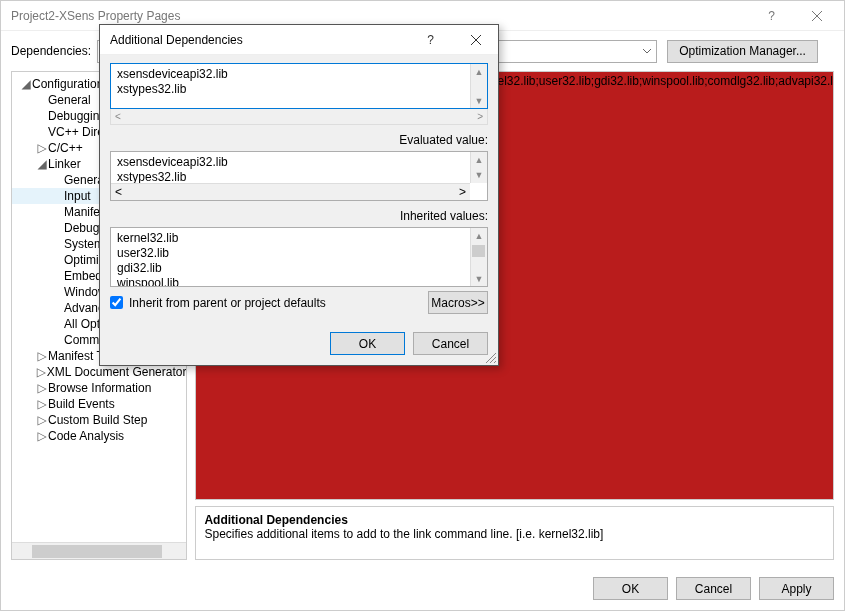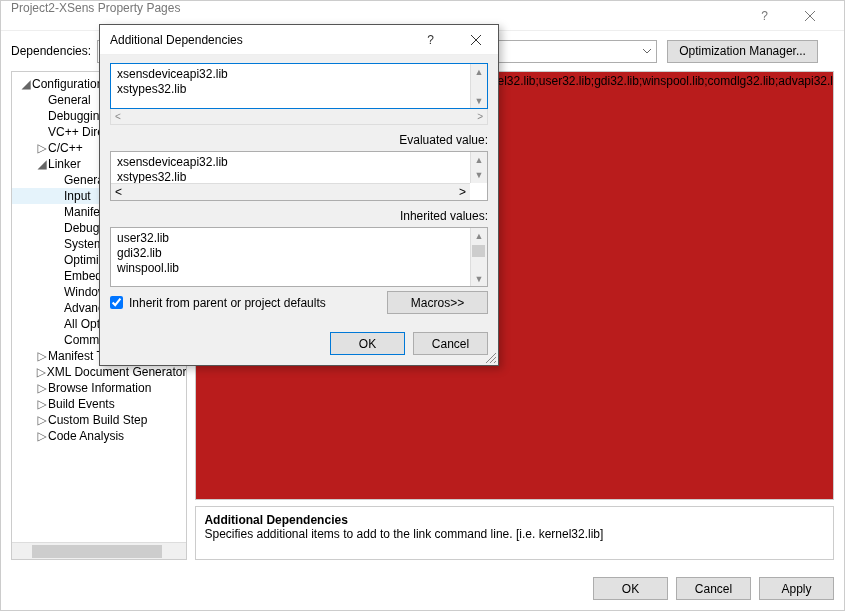--- a/index.html
+++ b/index.html
@@ -1,20 +1,20 @@
 <!DOCTYPE html>
 <html><head>
   <meta charset="utf-8">
   <style>
     * { box-sizing: border-box; margin: 0; padding: 0; font-family: "Segoe UI", Tahoma, sans-serif; font-size: 12px; color: #000; }
     body { background: #fff; width: 845px; height: 611px; position: relative; overflow: hidden; }
 
     
     .parent-win { position: absolute; left: 0; top: 0; width: 845px; height: 611px; border: 1px solid #ccc; background: #fff; }
-    .parent-titlebar { height: 30px; display: flex; padding: 0 12px 0 10px; background: #fff; border-bottom: 1px solid #eee; }
+    .parent-titlebar { height: 30px; display: flex; align-items: center; padding: 0 5px 0 10px; background: #fff; border-bottom: 1px solid #eee; }
     .parent-titlebar .title { flex: 1; color: #777; font-size: 12px; }
     .tb-btn { width: 45px; height: 29px; display: flex; align-items: center; justify-content: center; color: #777; }
     .tb-btn svg { stroke: #777; }
     .tb-btn.close svg { stroke: #777; }
 
     
     .config-row { height: 32px; display: flex; align-items: center; padding: 0 10px; margin-top: 4px; }
     .config-row .lbl { margin-right: 6px; }
     .dropdown { height: 23px; border: 1px solid #adadad; background: #fff; display: flex; align-items: center; padding: 0 6px; position: relative; }
     .dropdown .dd-arrow { position: absolute; right: 4px; top: 4px; }
@@ -64,21 +64,21 @@
     .ev-box .hscroll { position:absolute; left:0; right:17px; bottom:0; height:17px; background:#f0f0f0; border-top:1px solid #ddd; display:flex; align-items:center; justify-content:space-between; padding:0 4px; color:#888; font-size:10px; }
 
     .inh-box { height:60px; border:1px solid #adadad; background:#fff; padding:3px 6px; position:relative; overflow:hidden; }
     .inh-box .line { height:15px; white-space:nowrap; }
     .inh-box .vscroll { position:absolute; right:0; top:0; bottom:0; width:17px; background:#f0f0f0; border-left:1px solid #ddd; display:flex; flex-direction:column; justify-content:space-between; }
     .inh-box .vscroll .thumb { position:absolute; right:2px; top:17px; width:13px; height:12px; background:#cdcdcd; }
     .inh-box .vscroll .arrU, .inh-box .vscroll .arrD { height:15px; display:flex; align-items:center; justify-content:center; color:#888; font-size:9px; }
 
     .check-row { margin-top:4px; display:flex; align-items:center; }
     .check-row input { margin-right:6px; }
-    .macros-btn { width:101px; height:23px; border:1px solid #adadad; background:#e1e1e1; display:flex; align-items:center; justify-content:center; margin-left:auto; }
+    .macros-btn { width:60px; height:23px; border:1px solid #adadad; background:#e1e1e1; display:flex; align-items:center; justify-content:center; margin-left:auto; }
 
     .modal-btn-row { display:flex; justify-content:flex-end; gap:8px; padding:10px; }
     .ok-btn { width:75px; height:23px; border:1px solid #0078d7; background:#e1e1e1; display:flex; align-items:center; justify-content:center; }
     .cancel-btn { width:75px; height:23px; border:1px solid #adadad; background:#e1e1e1; display:flex; align-items:center; justify-content:center; }
 
     .resize-grip { position:absolute; right:1px; bottom:1px; width:14px; height:14px; }
     .resize-grip svg line { stroke:#888; }
     .edit-box .vscroll { position:absolute; right:0; top:0; bottom:0; width:17px; background:#f0f0f0; border-left:1px solid #ddd; display:flex; flex-direction:column; justify-content:space-between; }
     .edit-box .vscroll .arrU, .edit-box .vscroll .arrD { height:15px; display:flex; align-items:center; justify-content:center; color:#888; font-size:9px; }
   </style>
@@ -281,20 +281,21 @@
         <div class="arrD">▼</div>
       </div>
       <div class="hscroll">
         <span>&lt;</span>
         <span>&gt;</span>
       </div>
     </div>
 
     <div class="ev-label">Inherited values:</div>
     <div class="inh-box">
+      <div class="line">kernel32.lib</div>
       <div class="line">user32.lib</div>
       <div class="line">gdi32.lib</div>
       <div class="line">winspool.lib</div>
       <div class="vscroll">
         <div class="arrU">▲</div>
         <div class="thumb"></div>
         <div class="arrD">▼</div>
       </div>
     </div>
 

